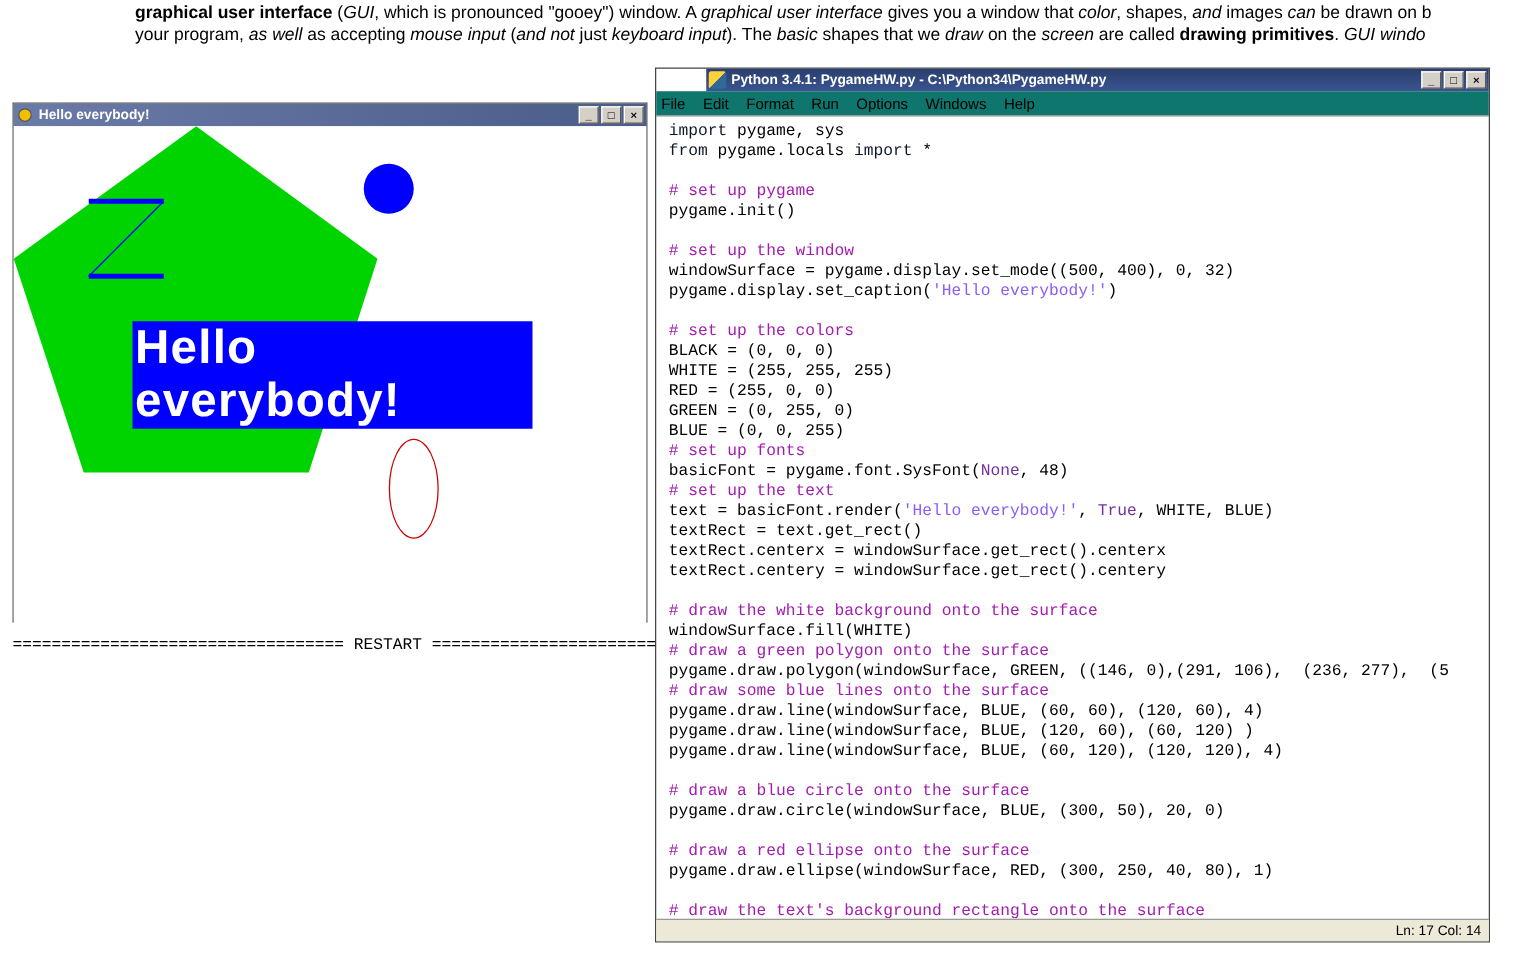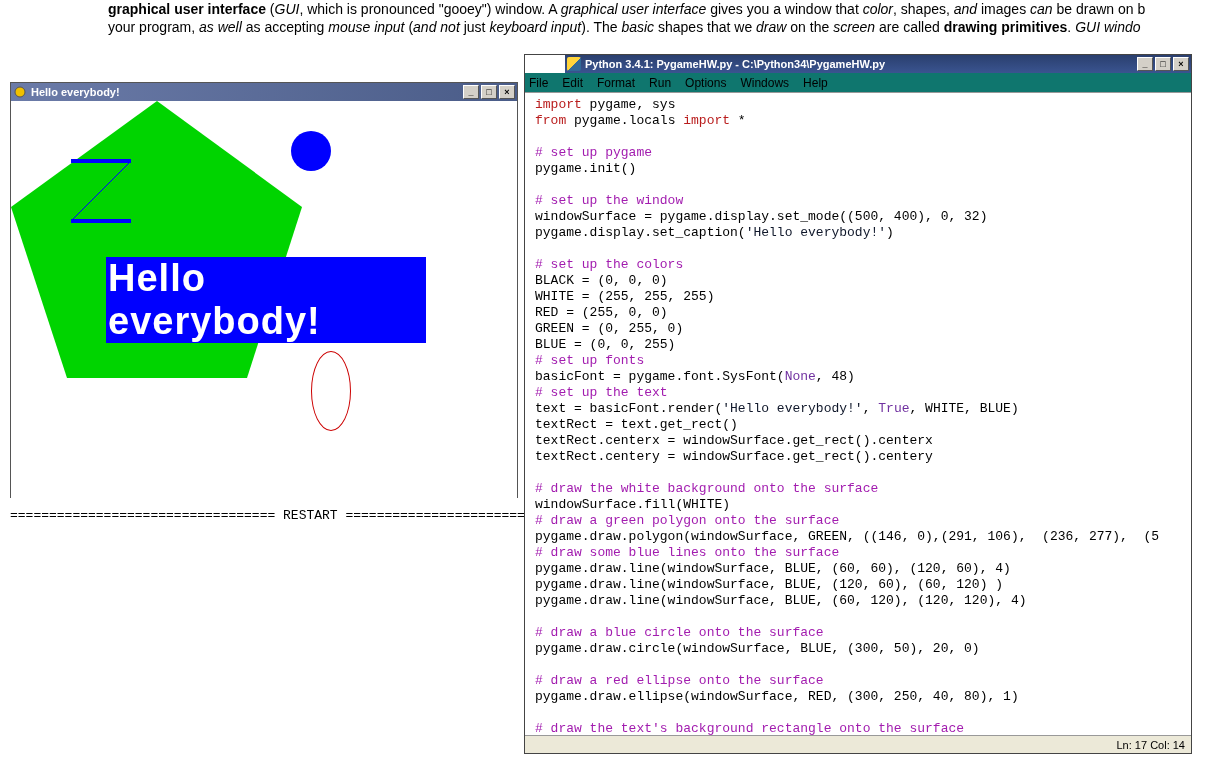--- a/index.html
+++ b/index.html
@@ -148,22 +148,22 @@
     flex: 1;
     font-family: "Courier New", monospace;
     font-size: 13px;
     line-height: 16px;
     padding: 4px 10px;
     white-space: pre;
     overflow: hidden;
     color: #000;
   }
   .c-comment { color: #a21caf; }
-  .c-kw { color: #b91c1c; }
-  .c-str { color: #0f172a; }
+  .c-kw { color: #0f172a; }
+  .c-str { color: #8b5cf6; }
   .c-builtin { color: #7030a0; }
   .statusbar {
     height: 18px;
     background: #ece9d8;
     border-top: 1px solid #999;
     font-size: 11px;
     display: flex;
     justify-content: flex-end;
     align-items: center;
     padding-right: 6px;

